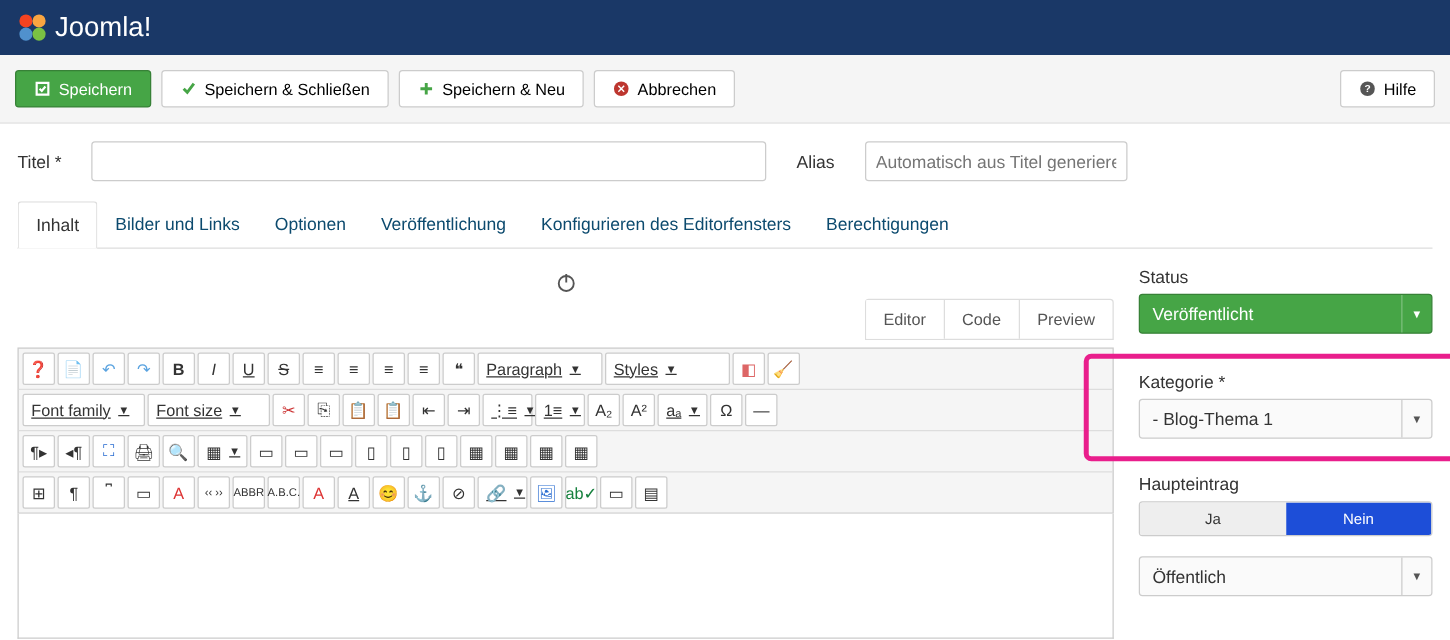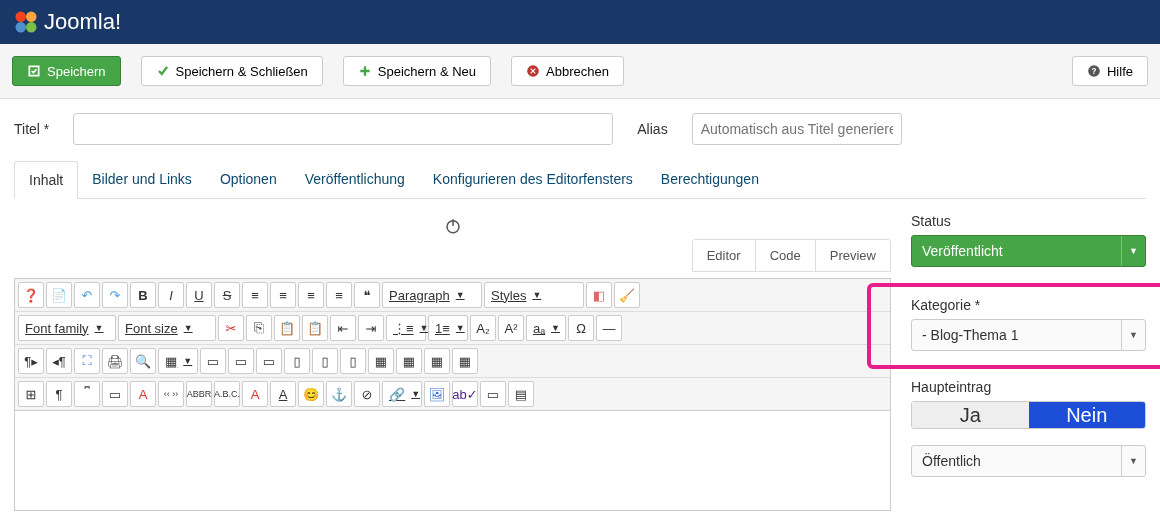--- a/index.html
+++ b/index.html
@@ -4,21 +4,21 @@
 <style>
 * { box-sizing: border-box; margin: 0; padding: 0; }
 body { font-family: -apple-system, Helvetica, Arial, sans-serif; font-size: 13px; color: #333; background: #f0f0f0; }
 
 .header { background: #1a3867; height: 44px; display: flex; align-items: center; padding: 0 12px; color: #fff; justify-content: space-between; }
 .header-left { display: flex; align-items: center; gap: 10px; }
 .header-title { font-size: 18px; font-weight: 300; }
 .joomla-logo { display: flex; align-items: center; gap: 4px; font-size: 22px; font-weight: 300; }
 .joomla-flower { width: 28px; height: 28px; }
 
-.toolbar { background: #f5f5f5; border-bottom: 1px solid #ddd; padding: 12px; display: flex; gap: 20px; align-items: center; }
+.toolbar { background: #f5f5f5; border-bottom: 1px solid #ddd; padding: 12px; display: flex; gap: 8px; align-items: center; }
 .btn { display: inline-flex; align-items: center; gap: 6px; padding: 6px 14px; border: 1px solid #ccc; border-radius: 3px; background: #fff; cursor: pointer; font-size: 13px; height: 30px; }
 .btn-green { background: #46a546; border-color: #378137; color: #fff; }
 .btn-white { background: #fff; }
 .btn .icon { width: 14px; height: 14px; display: inline-flex; align-items: center; justify-content: center; }
 .toolbar-right { margin-left: auto; }
 
 .content { background: #fff; padding: 14px; }
 .title-row { display: flex; gap: 24px; align-items: center; margin-bottom: 16px; }
 .title-row label { font-size: 14px; color: #333; }
 .input-text { border: 1px solid #ccc; border-radius: 3px; padding: 7px 8px; font-size: 14px; }
@@ -52,21 +52,21 @@
 .side-label { font-size: 14px; margin-bottom: 6px; color: #333; }
 .select-box { display: flex; align-items: center; border: 1px solid #ccc; border-radius: 3px; background: #fafafa; height: 32px; width: 100%; }
 .select-box .val { flex: 1; padding: 0 10px; font-size: 14px; }
 .select-box .caret { width: 24px; border-left: 1px solid #ccc; height: 100%; display: flex; align-items: center; justify-content: center; font-size: 9px; color: #555; }
 .select-green { background: #46a546; color: #fff; border-color: #378137; }
 .select-green .caret { border-left: 1px solid rgba(255,255,255,0.3); color: #fff; }
 
 .highlight-box { border: 4px solid #e91e8c; border-radius: 6px; padding: 10px 20px 14px 40px; margin: 0 -24px 10px -44px; }
 
 .toggle { display: flex; width: 100%; height: 28px; border-radius: 3px; overflow: hidden; border: 1px solid #ccc; }
-.toggle-opt { flex: 1; display: flex; align-items: center; justify-content: center; font-size: 20px; cursor: pointer; }
+.toggle-opt { flex: 1; display: flex; align-items: center; justify-content: center; font-size: 12px; cursor: pointer; }
 .toggle-opt.off { background: #eee; }
 .toggle-opt.on { background: #1d4ed8; color: #fff; }
 
 svg { display: block; }
 </style>
 </head>
 <body>
 
 <div class="header">
   <div class="joomla-logo">
@@ -246,21 +246,21 @@
           <span class="tbtn" style="font-size:9px">A.B.C.</span>
           <span class="tbtn" style="color:#d33">A</span>
           <span class="tbtn">
               <u>A</u>
             </span>
           <span class="tbtn">😊</span>
           <span class="tbtn">⚓</span>
           <span class="tbtn">⊘</span>
           <span class="tsel" style="width:40px">🔗<span class="caret">▼</span></span>
           <span class="tbtn" style="color:#2a6dd1">🖼</span>
-          <span class="tbtn" style="color:#4c1d95">ab✓</span>
+          <span class="tbtn" style="color:#15803d">ab✓</span>
           <span class="tbtn">▭</span>
           <span class="tbtn">▤</span>
         </div>
       </div>
       <div class="editor-body"></div>
     </div>
 
     <div class="sidebar-col">
       <div class="side-field">
         <div class="side-label">Status</div>

